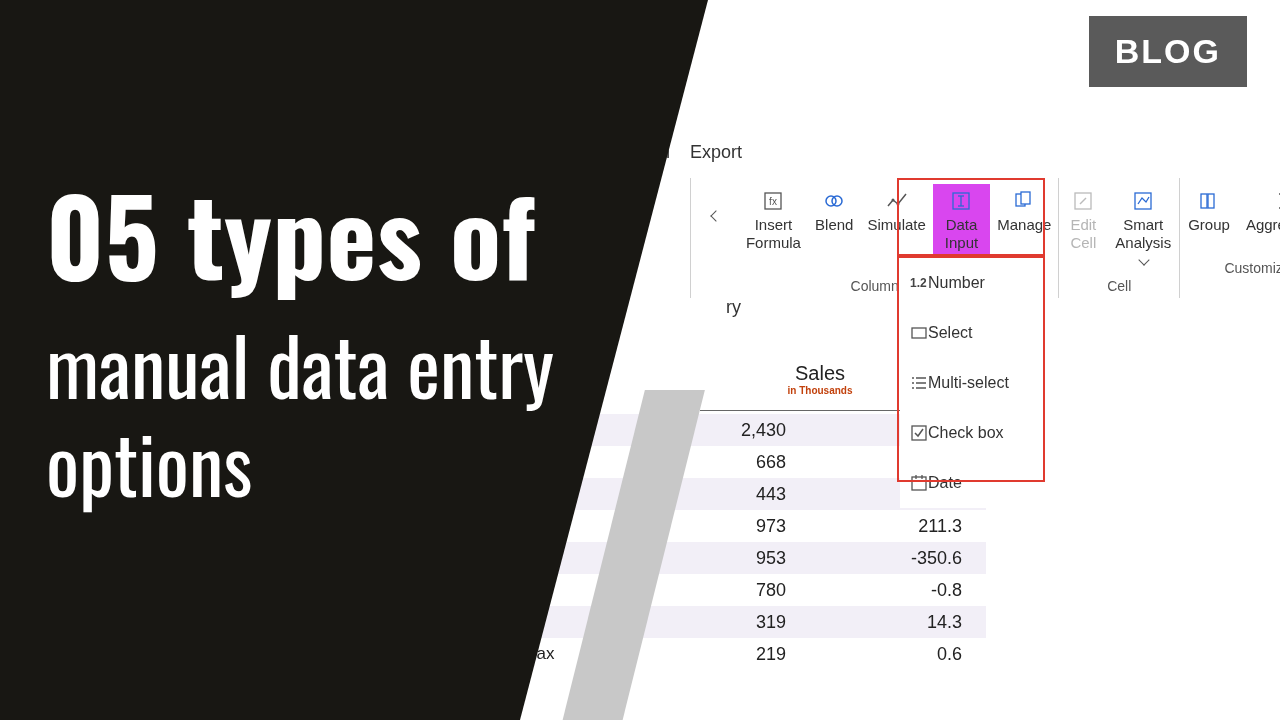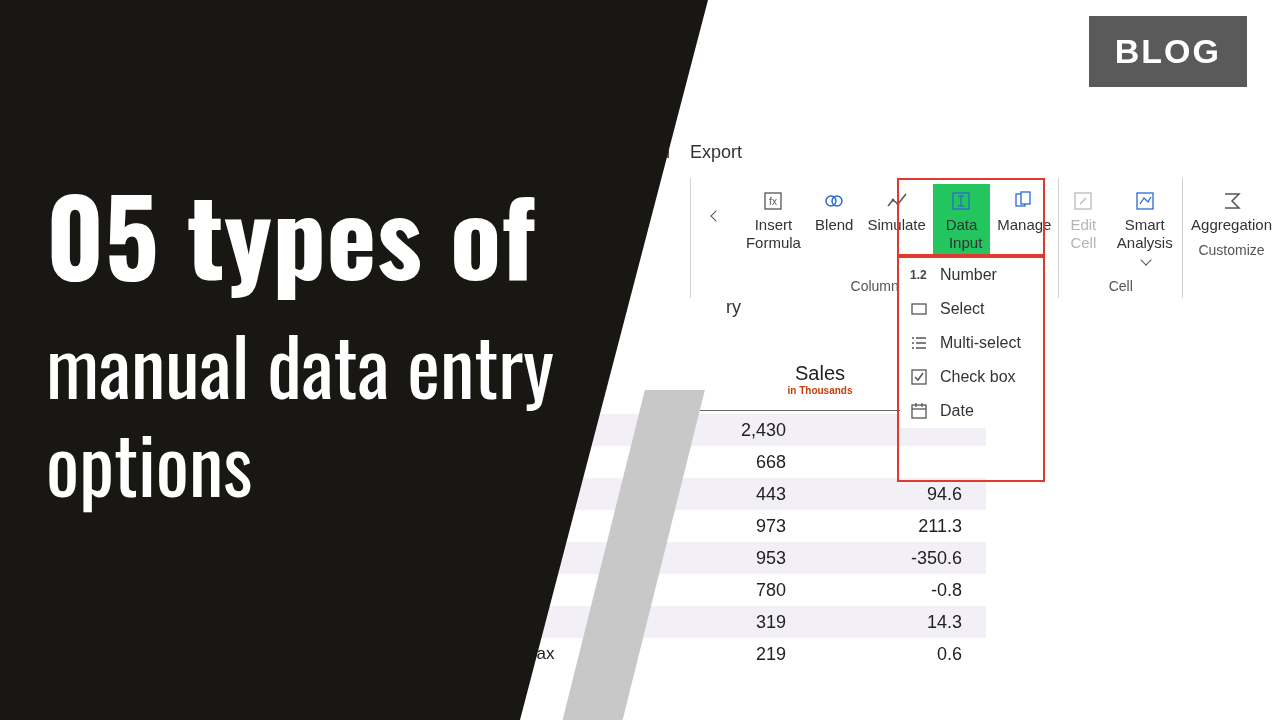--- a/index.html
+++ b/index.html
@@ -120,22 +120,21 @@
   text-align: center;
   line-height: 1.2;
   position: relative;
 }
 
 .ribbon-btn svg { margin-bottom: 4px; }
 
 .ribbon-btn.disabled { color: #b5b5b5; }
 
 .ribbon-btn.active {
-  background: #22c55e;
-  text-align: right;
+  background: #d946ef;
 }
 
 .highlight-box {
   position: absolute;
   border: 2px solid #e03a2f;
   z-index: 15;
   pointer-events: none;
 }
 
 .hl1 { top: 178px; left: 897px; width: 148px; height: 78px; }
@@ -152,22 +151,22 @@
   top: 258px;
   left: 900px;
   width: 143px;
   background: #fff;
   z-index: 12;
 }
 
 .dd-item {
   display: flex;
   align-items: center;
-  gap: 12px;
-  padding: 8px 10px;
+  gap: 0;
+  padding: 16px 10px;
   font-size: 16px;
   color: #333;
 }
 
 .dd-item svg { flex-shrink: 0; }
 
 .col-title { font-size: 20px; color: #222; }
 .col-sub { font-size: 10px; color: #c2410c; font-weight: bold; }
 
 .header-rule {
@@ -313,20 +312,28 @@
             </svg>
           <span>Smart</span>
           <span><span>Analysis</span><span class="chevron-down"></span></span>
         </div>
       </div>
       <div class="group-label">Cell</div>
     </div>
 
     <div class="ribbon-group" style="border-right:none">
       <div class="ribbon-buttons">
+        <div class="ribbon-btn">
+          <svg width="22" height="22" viewBox="0 0 22 22">
+              <rect x="3" y="4" width="6" height="14" fill="none" stroke="#2a6ad4" stroke-width="1.3"></rect>
+              <rect x="10" y="4" width="6" height="14" fill="none" stroke="#2a6ad4" stroke-width="1.3"></rect>
+            </svg>
+          <span>Group</span>
+          <span>&nbsp;</span>
+        </div>
         <div class="ribbon-btn">
           <svg width="22" height="22" viewBox="0 0 22 22">
               <path d="M4 4 H18 L11 11 L18 18 H4" fill="none" stroke="#555" stroke-width="1.5"></path>
             </svg>
           <span>Aggregation</span>
 
         </div>
       </div>
       <div class="group-label">Customize</div>
     </div>

